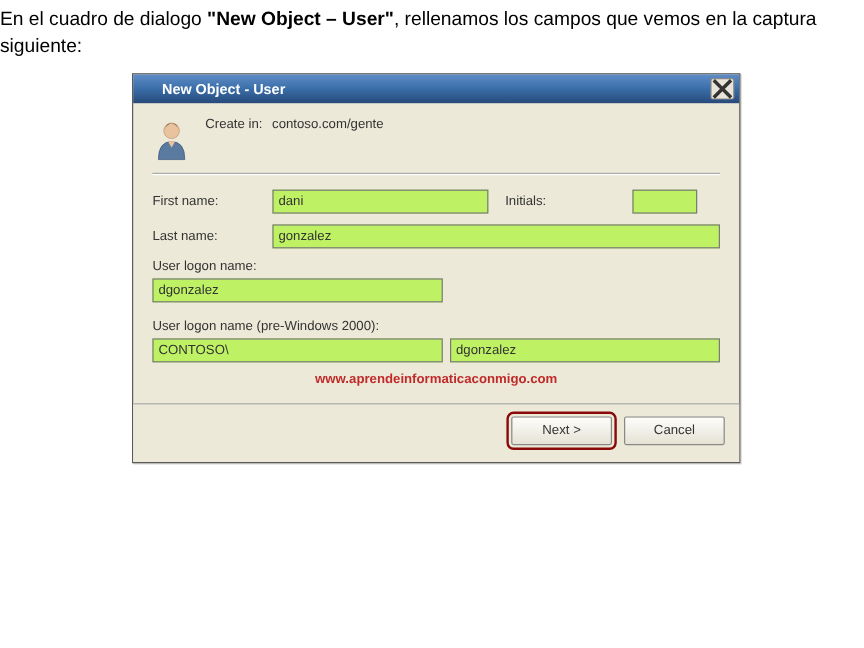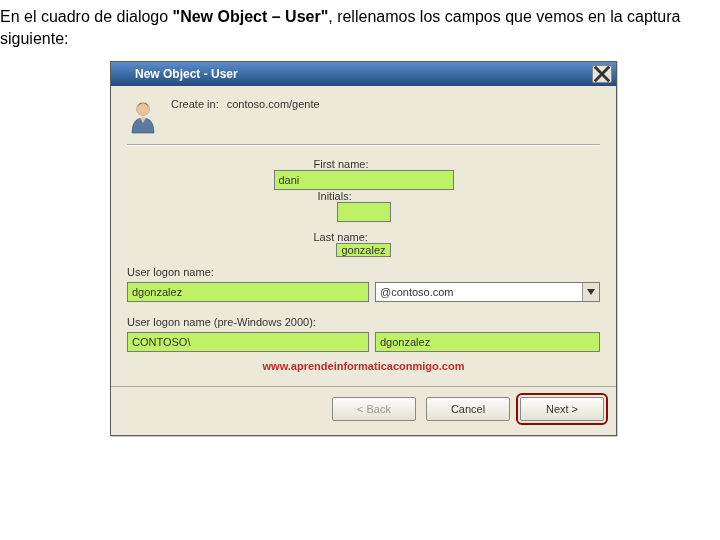--- a/index.html
+++ b/index.html
@@ -67,21 +67,20 @@
     border-bottom: 1px solid #fff;
     margin: 8px 0 12px 0;
     height: 0;
   }
   .form-row {
     display: flex;
     align-items: center;
     margin-bottom: 9px;
     font-size: 11px;
     color: #333;
-    flex-direction: column;
   }
   .lbl { width: 100px; }
   .txt {
     height: 18px;
     border: 1px solid #7a7a7a;
     background: #bef264;
     font-size: 11px;
     padding: 0 4px;
     display: inline-flex;
     align-items: center;
@@ -192,37 +191,28 @@
 
     <div class="form-row">
       <span class="lbl">Last name:</span>
       <span class="txt txt-full">gonzalez</span>
     </div>
 
 
     <div class="section-label">User logon name:</div>
     <div class="logon-row">
       <span class="txt logon-user">dgonzalez</span>
-      <div class="combo">
-        <span class="combo-text">@contoso.com</span>
-        <span class="combo-arrow">
-          <svg viewBox="0 0 8 6">
-              <path d="M0 0 L8 0 L4 6 Z" fill="#333"></path>
-            </svg>
-        </span>
-      </div>
     </div>
 
     <div class="section-label">User logon name (pre-Windows 2000):</div>
     <div class="logon-pre-row">
       <span class="txt domain-box">CONTOSO\</span>
       <span class="txt pre-user">dgonzalez</span>
     </div>
 
     <div class="watermark">www.aprendeinformaticaconmigo.com</div>
   </div>
 
   <div class="footer">
-    <div class="btn btn-disabled">&lt; Back</div>
+    <div class="btn btn-highlight">Next &gt;</div>
     <div class="btn">Cancel</div>
-    <div class="btn btn-highlight">Next &gt;</div>
   </div>
 </div>
 
 </body></html>

